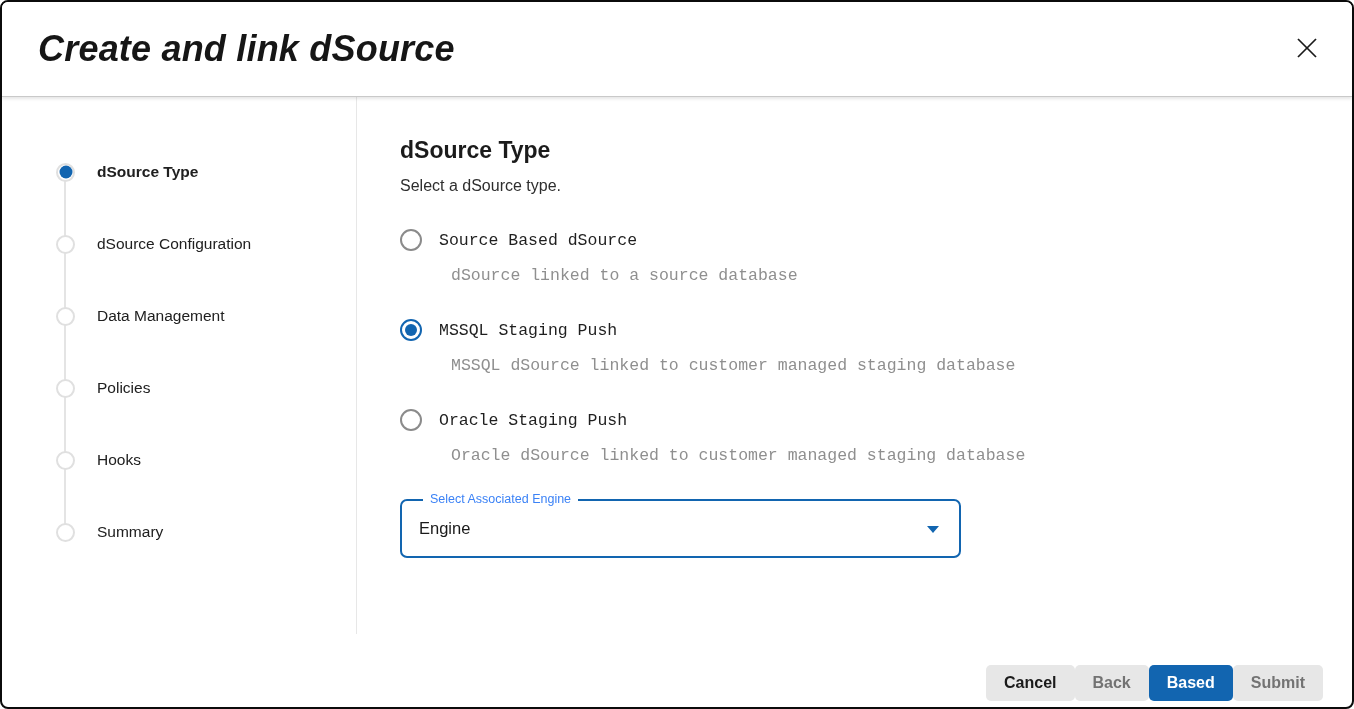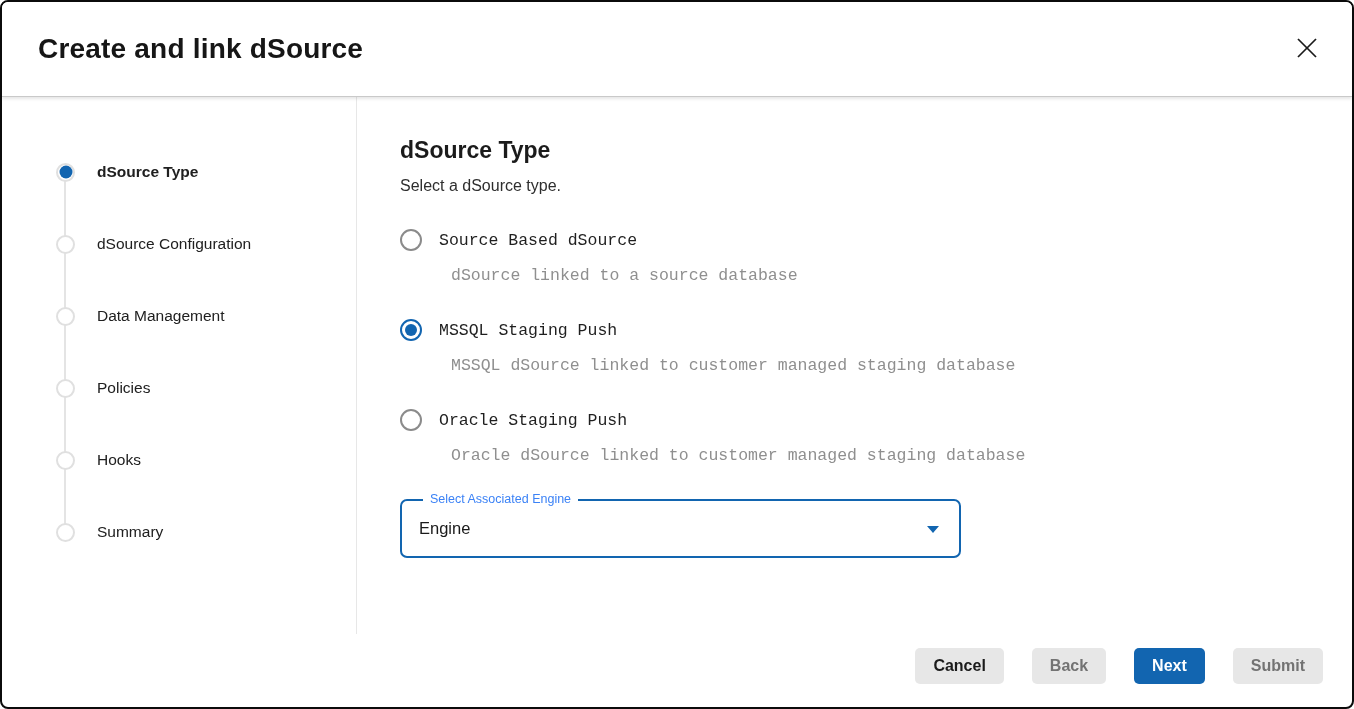--- a/index.html
+++ b/index.html
@@ -19,21 +19,21 @@
   .header {
     height: 95px;
     display: flex; align-items: center; justify-content: space-between;
     padding: 0 28px 0 36px;
     border-bottom: 1px solid #c9c9c9;
     box-shadow: 0 2px 3px rgba(0,0,0,0.10);
     position: relative; z-index: 2;
     background:#fff;
   }
   .header h1 {
-    font-size: 28px; font-weight: bold; color: #161616; letter-spacing: .2px;
+    font-size: 36px; font-weight: bold; color: #161616; letter-spacing: .2px; font-style: italic;
   }
   .close-btn {
     width: 34px; height: 34px; display:flex; align-items:center; justify-content:center;
     background:none; border:none; cursor:pointer;
   }
 
   
   .body { position: relative; height: 610px; }
 
   .stepper {
@@ -104,22 +104,22 @@
   .select-value { padding-left: 17px; font-size: 16.5px; color: #1a1a1a; }
   .select-caret {
     position: absolute; right: 20px; top: 50%; margin-top: -3px;
     width: 0; height: 0;
     border-left: 6px solid transparent; border-right: 6px solid transparent;
     border-top: 7px solid #1265b0;
   }
 
   
   .footer {
-    position: absolute; right: 29px; bottom: 23px;
-    display: flex; gap: 28px;
+    position: absolute; right: 29px; bottom: 6px;
+    display: flex; gap: 0;
   }
   .btn {
     height: 36px; padding: 0 18px; border: none; border-radius: 5px;
     font-family: "Liberation Sans", sans-serif;
     font-size: 16px; font-weight: bold; cursor: pointer;
   }
   .btn.secondary { background: #e7e7e7; color: #1b1b1b; }
   .btn.disabled  { background: #e7e7e7; color: #737373; cursor: default; }
   .btn.primary   { background: #1265b0; color: #ffffff; }
 </style>
@@ -209,17 +209,17 @@
         <span class="select-value">Engine</span>
         <span class="select-caret"></span>
       </div>
 
     </div>
   </div>
 
   <div class="footer">
     <button class="btn secondary">Cancel</button>
     <button class="btn disabled" disabled="">Back</button>
-    <button class="btn primary">Next</button>
+    <button class="btn primary">Based</button>
     <button class="btn disabled" disabled="">Submit</button>
   </div>
 
 </div>
 
 </body></html>

